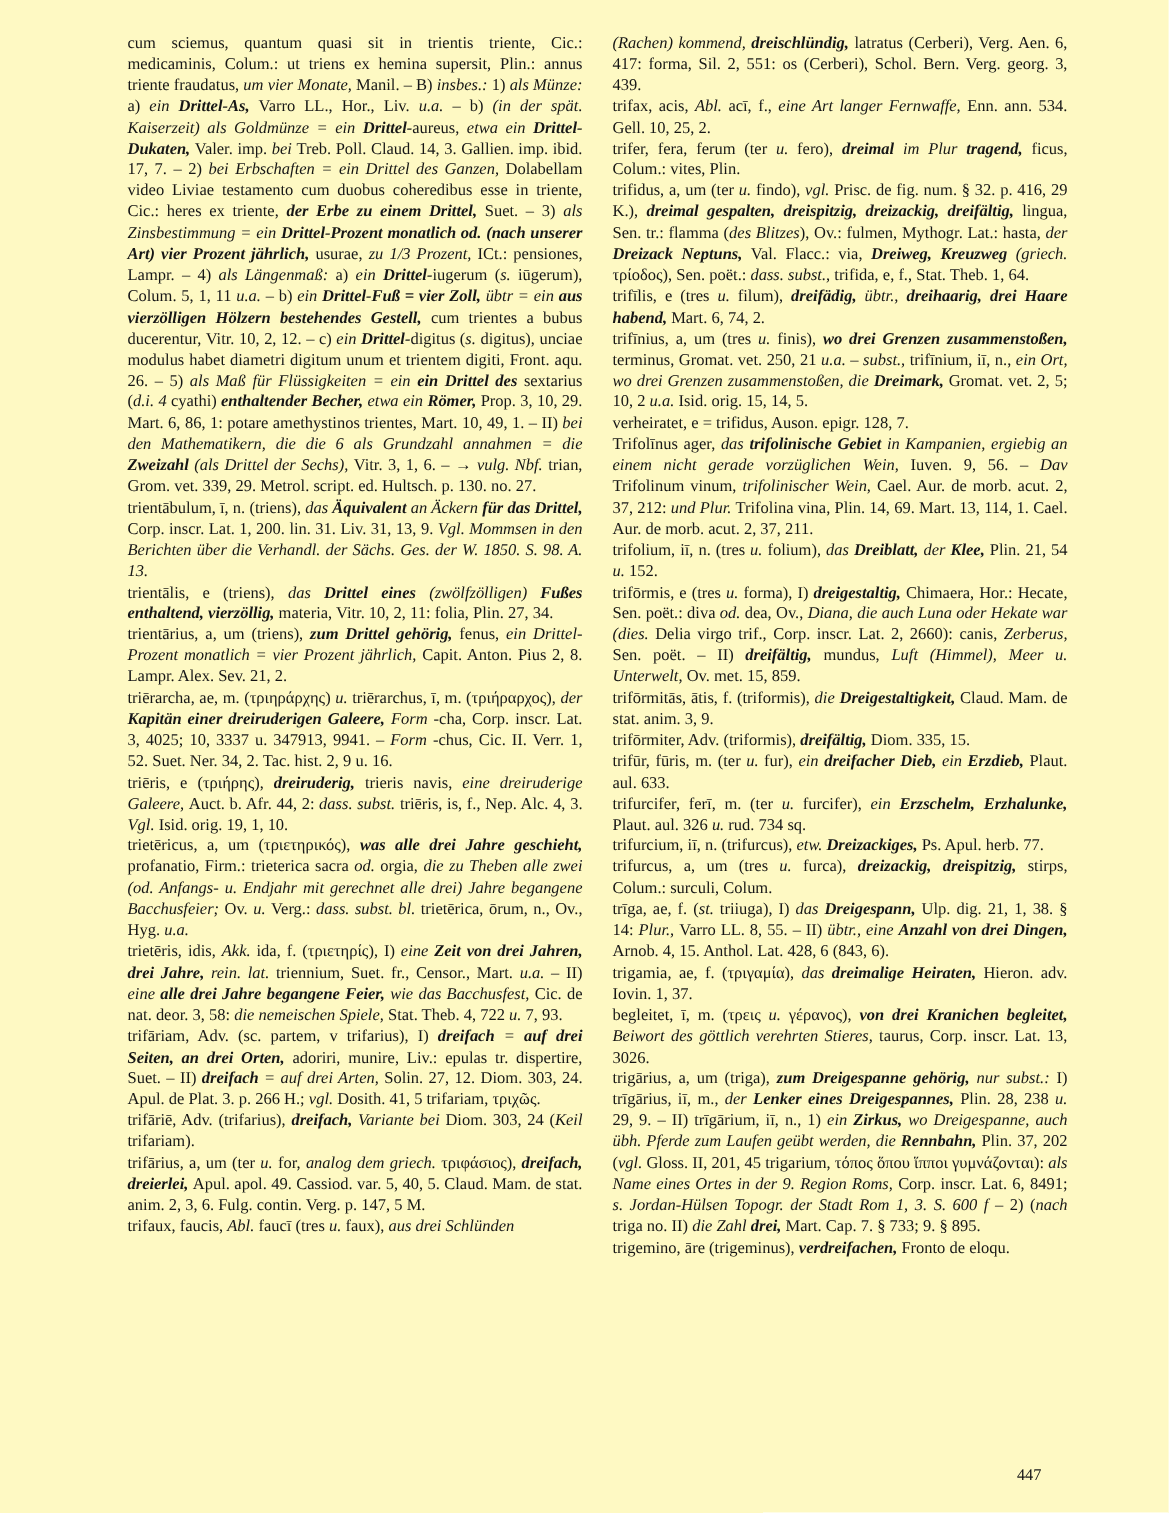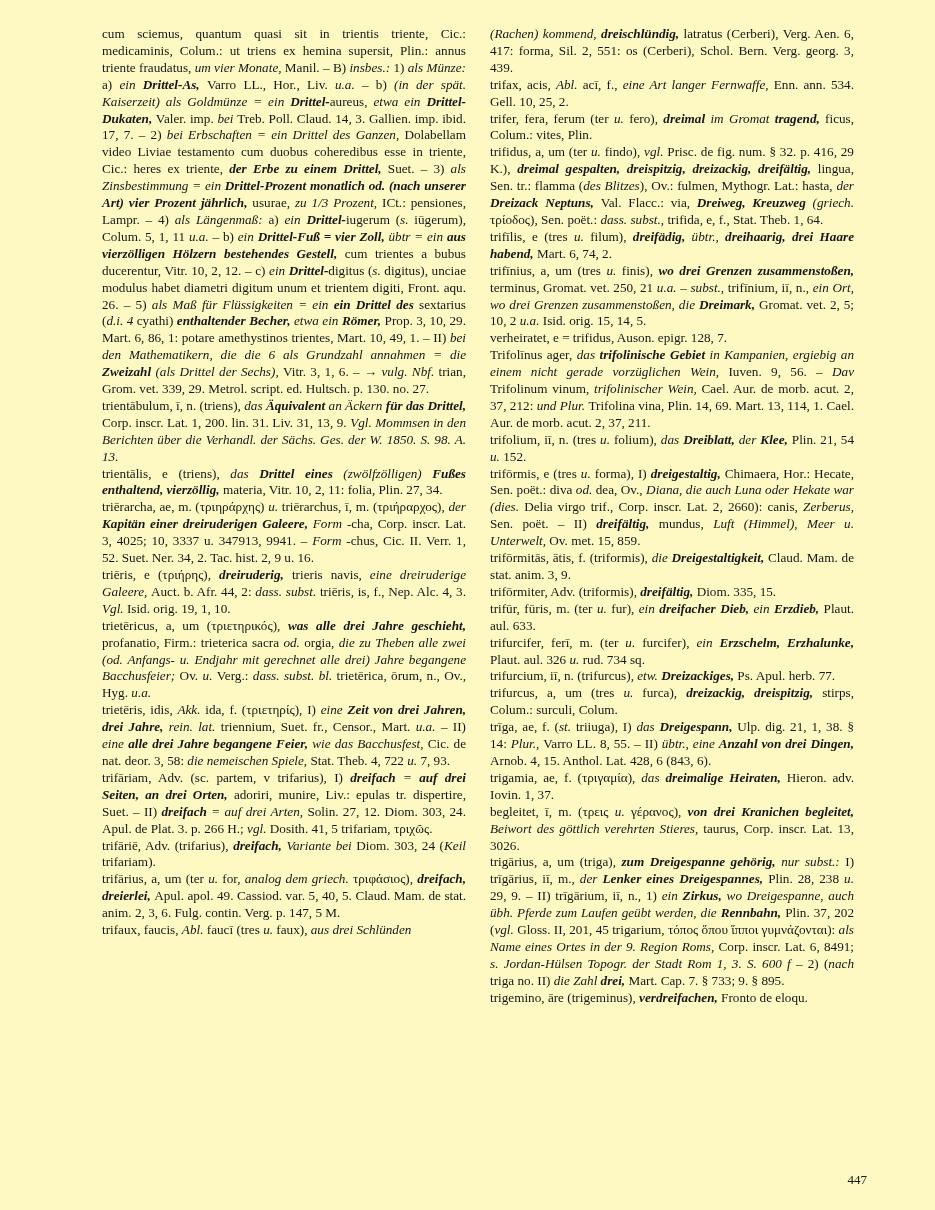--- a/index.html
+++ b/index.html
@@ -24,47 +24,48 @@
     text-align: justify;
     font-size: 13.2px;
     line-height: 16.9px;
   }
   .entry { margin: 0; }
   .seg-b  { font-weight: normal; }
   .seg-i  { font-style: italic; }
   .seg-bi { font-weight: bold; font-style: italic; }
   .page-number {
     position: absolute;
-    right: 68px; bottom: 22px;
+    right: 102px; bottom: 22px;
     font-size: 13px;
     color: #161616;
   }
 </style>
 </head>
 <body>
 
 <div class="page">
   <div class="columns">
     <div class="column">
         <p class="entry"><span>cum sciemus, quantum quasi sit in trientis triente, Cic.: medicaminis, Colum.: ut triens ex hemina supersit, Plin.: annus triente fraudatus, </span><span class="seg-i">um vier Monate, </span><span>Manil. – B) </span><span class="seg-i">insbes.: </span><span>1) </span><span class="seg-i">als Münze: </span><span>a) </span><span class="seg-i">ein </span><span class="seg-bi">Drittel-As, </span><span>Varro LL., Hor., Liv. </span><span class="seg-i">u.a. </span><span>– b) </span><span class="seg-i">(in der spät. Kaiserzeit) als Goldmünze = ein </span><span class="seg-bi">Drittel-</span><span>aureus, </span><span class="seg-i">etwa ein </span><span class="seg-bi">Drittel-Dukaten, </span><span>Valer. imp. </span><span class="seg-i">bei </span><span>Treb. Poll. Claud. 14, 3. Gallien. imp. ibid. 17, 7. – 2) </span><span class="seg-i">bei Erbschaften = ein Drittel des Ganzen, </span><span>Dolabellam video Liviae testamento cum duobus coheredibus esse in triente, Cic.: heres ex triente, </span><span class="seg-bi">der Erbe zu einem Drittel, </span><span>Suet. – 3) </span><span class="seg-i">als Zinsbestimmung = ein </span><span class="seg-bi">Drittel-Prozent monatlich od. (nach unserer Art) vier Prozent jährlich, </span><span>usurae, </span><span class="seg-i">zu 1/3 Prozent, </span><span>ICt.: pensiones, Lampr. – 4) </span><span class="seg-i">als Längenmaß: </span><span>a) </span><span class="seg-i">ein </span><span class="seg-bi">Drittel-</span><span>iugerum (</span><span class="seg-i">s. </span><span>iūgerum), Colum. 5, 1, 11 </span><span class="seg-i">u.a. </span><span>– b) </span><span class="seg-i">ein </span><span class="seg-bi">Drittel-Fuß = vier Zoll, </span><span class="seg-i">übtr = ein </span><span class="seg-bi">aus vierzölligen Hölzern bestehendes Gestell, </span><span>cum trientes a bubus ducerentur, Vitr. 10, 2, 12. – c) </span><span class="seg-i">ein </span><span class="seg-bi">Drittel-</span><span>digitus (</span><span class="seg-i">s. </span><span>digitus), unciae modulus habet diametri digitum unum et trientem digiti, Front. aqu. 26. – 5) </span><span class="seg-i">als Maß für Flüssigkeiten = ein </span><span class="seg-bi">ein Drittel des </span><span>sextarius (</span><span class="seg-i">d.i. 4 </span><span>cyathi) </span><span class="seg-bi">enthaltender Becher, </span><span class="seg-i">etwa ein </span><span class="seg-bi">Römer, </span><span>Prop. 3, 10, 29. Mart. 6, 86, 1: potare amethystinos trientes, Mart. 10, 49, 1. – II) </span><span class="seg-i">bei den Mathematikern, die die 6 als Grundzahl annahmen = die </span><span class="seg-bi">Zweizahl </span><span class="seg-i">(als Drittel der Sechs), </span><span>Vitr. 3, 1, 6. – → </span><span class="seg-i">vulg. Nbf. </span><span>trian, Grom. vet. 339, 29. Metrol. script. ed. Hultsch. p. 130. no. 27.</span></p>
         <p class="entry"><span class="seg-b">trientābulum, </span><span>ī, n. (triens), </span><span class="seg-i">das </span><span class="seg-bi">Äquivalent </span><span class="seg-i">an Äckern </span><span class="seg-bi">für das Drittel, </span><span>Corp. inscr. Lat. 1, 200. lin. 31. Liv. 31, 13, 9. </span><span class="seg-i">Vgl. Mommsen in den Berichten über die Verhandl. der Sächs. Ges. der W. 1850. S. 98. A. 13.</span></p>
         <p class="entry"><span class="seg-b">trientālis, </span><span>e (triens), </span><span class="seg-i">das </span><span class="seg-bi">Drittel eines </span><span class="seg-i">(zwölfzölligen) </span><span class="seg-bi">Fußes enthaltend, vierzöllig, </span><span>materia, Vitr. 10, 2, 11: folia, Plin. 27, 34.</span></p>
+        <p class="entry"><span class="seg-b">trientārius, </span><span>a, um (triens), </span><span class="seg-bi">zum Drittel gehörig, </span><span>fenus, </span><span class="seg-i">ein Drittel-Prozent monatlich = vier Prozent jährlich, </span><span>Capit. Anton. Pius 2, 8. Lampr. Alex. Sev. 21, 2.</span></p>
         <p class="entry"><span class="seg-b">triērarcha, </span><span>ae, m. (τριηράρχης) </span><span class="seg-i">u. </span><span class="seg-b">triērarchus, </span><span>ī, m. (τριήραρχος), </span><span class="seg-i">der </span><span class="seg-bi">Kapitän einer dreiruderigen Galeere, </span><span class="seg-i">Form </span><span>-cha, Corp. inscr. Lat. 3, 4025; 10, 3337 u. 347913, 9941. – </span><span class="seg-i">Form </span><span>-chus, Cic. II. Verr. 1, 52. Suet. Ner. 34, 2. Tac. hist. 2, 9 u. 16.</span></p>
         <p class="entry"><span class="seg-b">triēris, </span><span>e (τριήρης), </span><span class="seg-bi">dreiruderig, </span><span>trieris navis, </span><span class="seg-i">eine dreiruderige Galeere, </span><span>Auct. b. Afr. 44, 2: </span><span class="seg-i">dass. subst. </span><span>triēris, is, f., Nep. Alc. 4, 3. </span><span class="seg-i">Vgl. </span><span>Isid. orig. 19, 1, 10.</span></p>
         <p class="entry"><span class="seg-b">trietēricus, </span><span>a, um (τριετηρικός), </span><span class="seg-bi">was alle drei Jahre geschieht, </span><span>profanatio, Firm.: trieterica sacra </span><span class="seg-i">od. </span><span>orgia, </span><span class="seg-i">die zu Theben alle zwei (od. Anfangs- u. Endjahr mit gerechnet alle drei) Jahre begangene Bacchusfeier; </span><span>Ov. </span><span class="seg-i">u. </span><span>Verg.: </span><span class="seg-i">dass. subst. bl. </span><span>trietērica, ōrum, n., Ov., Hyg. </span><span class="seg-i">u.a.</span></p>
         <p class="entry"><span class="seg-b">trietēris, </span><span>idis, </span><span class="seg-i">Akk. </span><span>ida, f. (τριετηρίς), I) </span><span class="seg-i">eine </span><span class="seg-bi">Zeit von drei Jahren, drei Jahre, </span><span class="seg-i">rein. lat. </span><span>triennium, Suet. fr., Censor., Mart. </span><span class="seg-i">u.a. </span><span>– II) </span><span class="seg-i">eine </span><span class="seg-bi">alle drei Jahre begangene Feier, </span><span class="seg-i">wie das Bacchusfest, </span><span>Cic. de nat. deor. 3, 58: </span><span class="seg-i">die nemeischen Spiele, </span><span>Stat. Theb. 4, 722 </span><span class="seg-i">u. </span><span>7, 93.</span></p>
         <p class="entry"><span class="seg-b">trifāriam, </span><span>Adv. (sc. partem, v trifarius), I) </span><span class="seg-bi">dreifach </span><span class="seg-i">= </span><span class="seg-bi">auf drei Seiten, an drei Orten, </span><span>adoriri, munire, Liv.: epulas tr. dispertire, Suet. – II) </span><span class="seg-bi">dreifach </span><span class="seg-i">= auf drei Arten, </span><span>Solin. 27, 12. Diom. 303, 24. Apul. de Plat. 3. p. 266 H.; </span><span class="seg-i">vgl. </span><span>Dosith. 41, 5 trifariam, τριχῶς.</span></p>
         <p class="entry"><span class="seg-b">trifāriē, </span><span>Adv. (trifarius), </span><span class="seg-bi">dreifach, </span><span class="seg-i">Variante bei </span><span>Diom. 303, 24 (</span><span class="seg-i">Keil </span><span>trifariam).</span></p>
         <p class="entry"><span class="seg-b">trifārius, </span><span>a, um (ter </span><span class="seg-i">u. </span><span>for, </span><span class="seg-i">analog dem griech. </span><span>τριφάσιος), </span><span class="seg-bi">dreifach, dreierlei, </span><span>Apul. apol. 49. Cassiod. var. 5, 40, 5. Claud. Mam. de stat. anim. 2, 3, 6. Fulg. contin. Verg. p. 147, 5 M.</span></p>
         <p class="entry"><span class="seg-b">trifaux, </span><span>faucis, </span><span class="seg-i">Abl. </span><span>faucī (tres </span><span class="seg-i">u. </span><span>faux), </span><span class="seg-i">aus drei Schlünden</span></p>
       </div>
     <div class="column">
         <p class="entry"><span class="seg-i">(Rachen) kommend, </span><span class="seg-bi">dreischlündig, </span><span>latratus (Cerberi), Verg. Aen. 6, 417: forma, Sil. 2, 551: os (Cerberi), Schol. Bern. Verg. georg. 3, 439.</span></p>
         <p class="entry"><span class="seg-b">trifax, </span><span>acis, </span><span class="seg-i">Abl. </span><span>acī, f., </span><span class="seg-i">eine Art langer Fernwaffe, </span><span>Enn. ann. 534. Gell. 10, 25, 2.</span></p>
-        <p class="entry"><span class="seg-b">trifer, </span><span>fera, ferum (ter </span><span class="seg-i">u. </span><span>fero), </span><span class="seg-bi">dreimal </span><span class="seg-i">im Gromat </span><span class="seg-bi">tragend, </span><span>ficus, Colum.: vites, Plin.</span></p>
+        <p class="entry"><span class="seg-b">trifer, </span><span>fera, ferum (ter </span><span class="seg-i">u. </span><span>fero), </span><span class="seg-bi">dreimal </span><span class="seg-i">im Plur </span><span class="seg-bi">tragend, </span><span>ficus, Colum.: vites, Plin.</span></p>
         <p class="entry"><span class="seg-b">trifidus, </span><span>a, um (ter </span><span class="seg-i">u. </span><span>findo), </span><span class="seg-i">vgl. </span><span>Prisc. de fig. num. § 32. p. 416, 29 K.), </span><span class="seg-bi">dreimal gespalten, dreispitzig, dreizackig, dreifältig, </span><span>lingua, Sen. tr.: flamma (</span><span class="seg-i">des Blitzes</span><span>), Ov.: fulmen, Mythogr. Lat.: hasta, </span><span class="seg-i">der </span><span class="seg-bi">Dreizack Neptuns, </span><span>Val. Flacc.: via, </span><span class="seg-bi">Dreiweg, Kreuzweg </span><span class="seg-i">(griech. </span><span>τρίοδος), Sen. poët.: </span><span class="seg-i">dass. subst., </span><span>trifida, e, f., Stat. Theb. 1, 64.</span></p>
         <p class="entry"><span class="seg-b">trifīlis, </span><span>e (tres </span><span class="seg-i">u. </span><span>filum), </span><span class="seg-bi">dreifädig, </span><span class="seg-i">übtr., </span><span class="seg-bi">dreihaarig, drei Haare habend, </span><span>Mart. 6, 74, 2.</span></p>
         <p class="entry"><span class="seg-b">trifīnius, </span><span>a, um (tres </span><span class="seg-i">u. </span><span>finis), </span><span class="seg-bi">wo drei Grenzen zusammenstoßen, </span><span>terminus, Gromat. vet. 250, 21 </span><span class="seg-i">u.a. </span><span>– </span><span class="seg-i">subst., </span><span>trifīnium, iī, n., </span><span class="seg-i">ein Ort, wo drei Grenzen zusammenstoßen, die </span><span class="seg-bi">Dreimark, </span><span>Gromat. vet. 2, 5; 10, 2 </span><span class="seg-i">u.a. </span><span>Isid. orig. 15, 14, 5.</span></p>
         <p class="entry"><span class="seg-b">verheiratet, </span><span>e = trifidus, Auson. epigr. 128, 7.</span></p>
         <p class="entry"><span class="seg-b">Trifolīnus ager, </span><span class="seg-i">das </span><span class="seg-bi">trifolinische Gebiet </span><span class="seg-i">in Kampanien, ergiebig an einem nicht gerade vorzüglichen Wein, </span><span>Iuven. 9, 56. – </span><span class="seg-i">Dav </span><span>Trifolinum vinum, </span><span class="seg-i">trifolinischer Wein, </span><span>Cael. Aur. de morb. acut. 2, 37, 212: </span><span class="seg-i">und Plur. </span><span>Trifolina vina, Plin. 14, 69. Mart. 13, 114, 1. Cael. Aur. de morb. acut. 2, 37, 211.</span></p>
         <p class="entry"><span class="seg-b">trifolium, </span><span>iī, n. (tres </span><span class="seg-i">u. </span><span>folium), </span><span class="seg-i">das </span><span class="seg-bi">Dreiblatt, </span><span class="seg-i">der </span><span class="seg-bi">Klee, </span><span>Plin. 21, 54 </span><span class="seg-i">u. </span><span>152.</span></p>
         <p class="entry"><span class="seg-b">trifōrmis, </span><span>e (tres </span><span class="seg-i">u. </span><span>forma), I) </span><span class="seg-bi">dreigestaltig, </span><span>Chimaera, Hor.: Hecate, Sen. poët.: diva </span><span class="seg-i">od. </span><span>dea, Ov., </span><span class="seg-i">Diana, die auch Luna oder Hekate war (dies. </span><span>Delia virgo trif., Corp. inscr. Lat. 2, 2660): canis, </span><span class="seg-i">Zerberus, </span><span>Sen. poët. – II) </span><span class="seg-bi">dreifältig, </span><span>mundus, </span><span class="seg-i">Luft (Himmel), Meer u. Unterwelt, </span><span>Ov. met. 15, 859.</span></p>
         <p class="entry"><span class="seg-b">trifōrmitās, </span><span>ātis, f. (triformis), </span><span class="seg-i">die </span><span class="seg-bi">Dreigestaltigkeit, </span><span>Claud. Mam. de stat. anim. 3, 9.</span></p>
         <p class="entry"><span class="seg-b">trifōrmiter, </span><span>Adv. (triformis), </span><span class="seg-bi">dreifältig, </span><span>Diom. 335, 15.</span></p>
         <p class="entry"><span class="seg-b">trifūr, </span><span>fūris, m. (ter </span><span class="seg-i">u. </span><span>fur), </span><span class="seg-i">ein </span><span class="seg-bi">dreifacher Dieb, </span><span class="seg-i">ein </span><span class="seg-bi">Erzdieb, </span><span>Plaut. aul. 633.</span></p>

